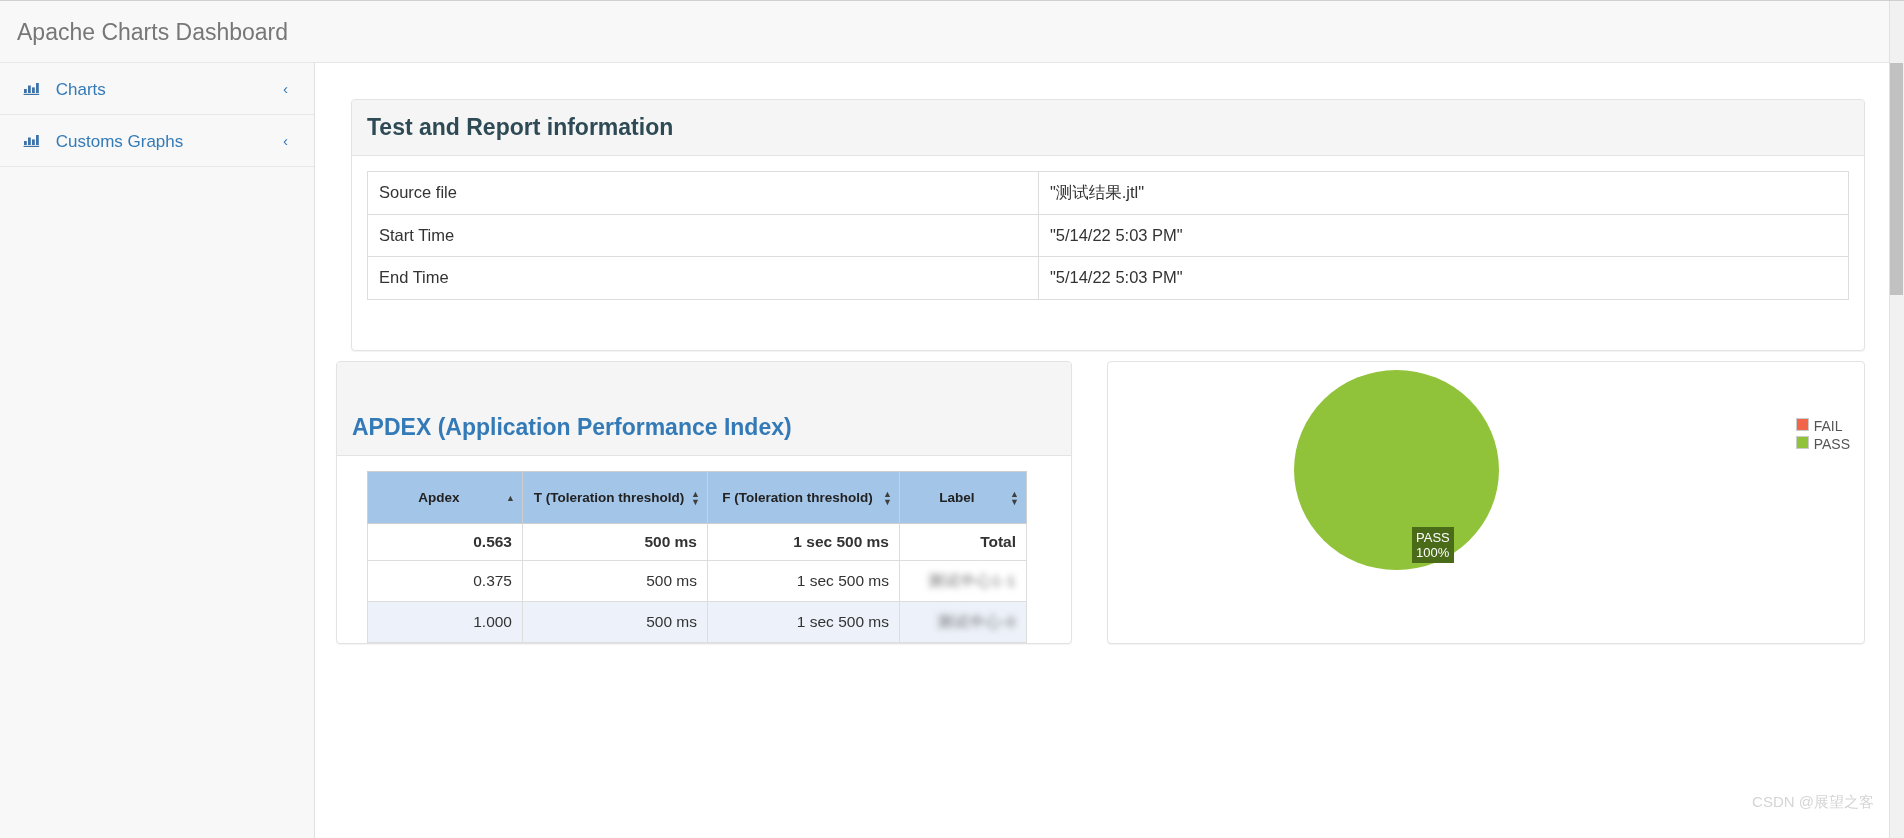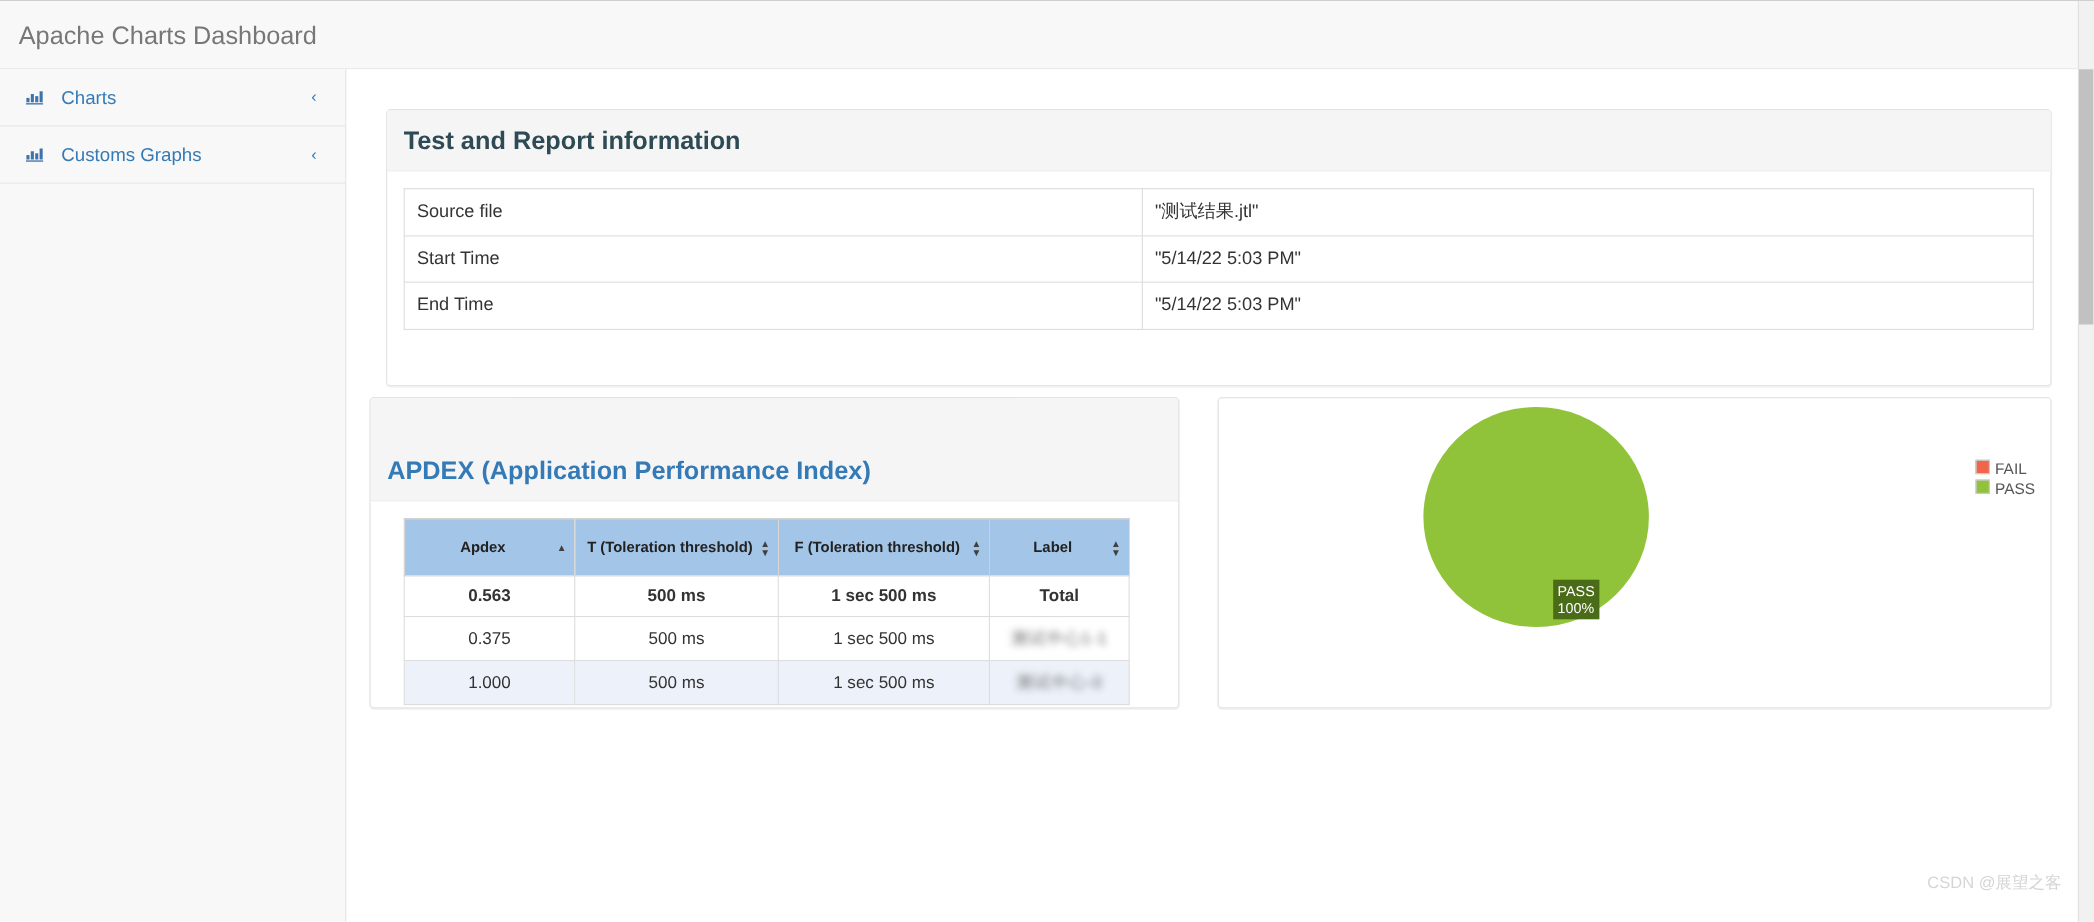--- a/index.html
+++ b/index.html
@@ -158,21 +158,21 @@
     transform: translateY(-50%);
     font-size: 9px;
     line-height: 8px;
     color: #3f3f3f;
   }
   .apdex-table th .sort .up,
   .apdex-table th .sort .dn { display: block; }
   .apdex-table td {
     border: 1px solid #dddddd;
     padding: 9px 10px;
-    text-align: center;
+    text-align: right;
     height: 33px;
   }
   .apdex-table tr.row-total td { font-weight: bold; background:#ffffff; }
   .apdex-table tr.odd td { background: #edf2fa; }
   .apdex-table tr.even td { background: #ffffff; }
 
   .blurred {
     display: inline-block;
     filter: blur(3.2px);
     color: #6d6d6d;

